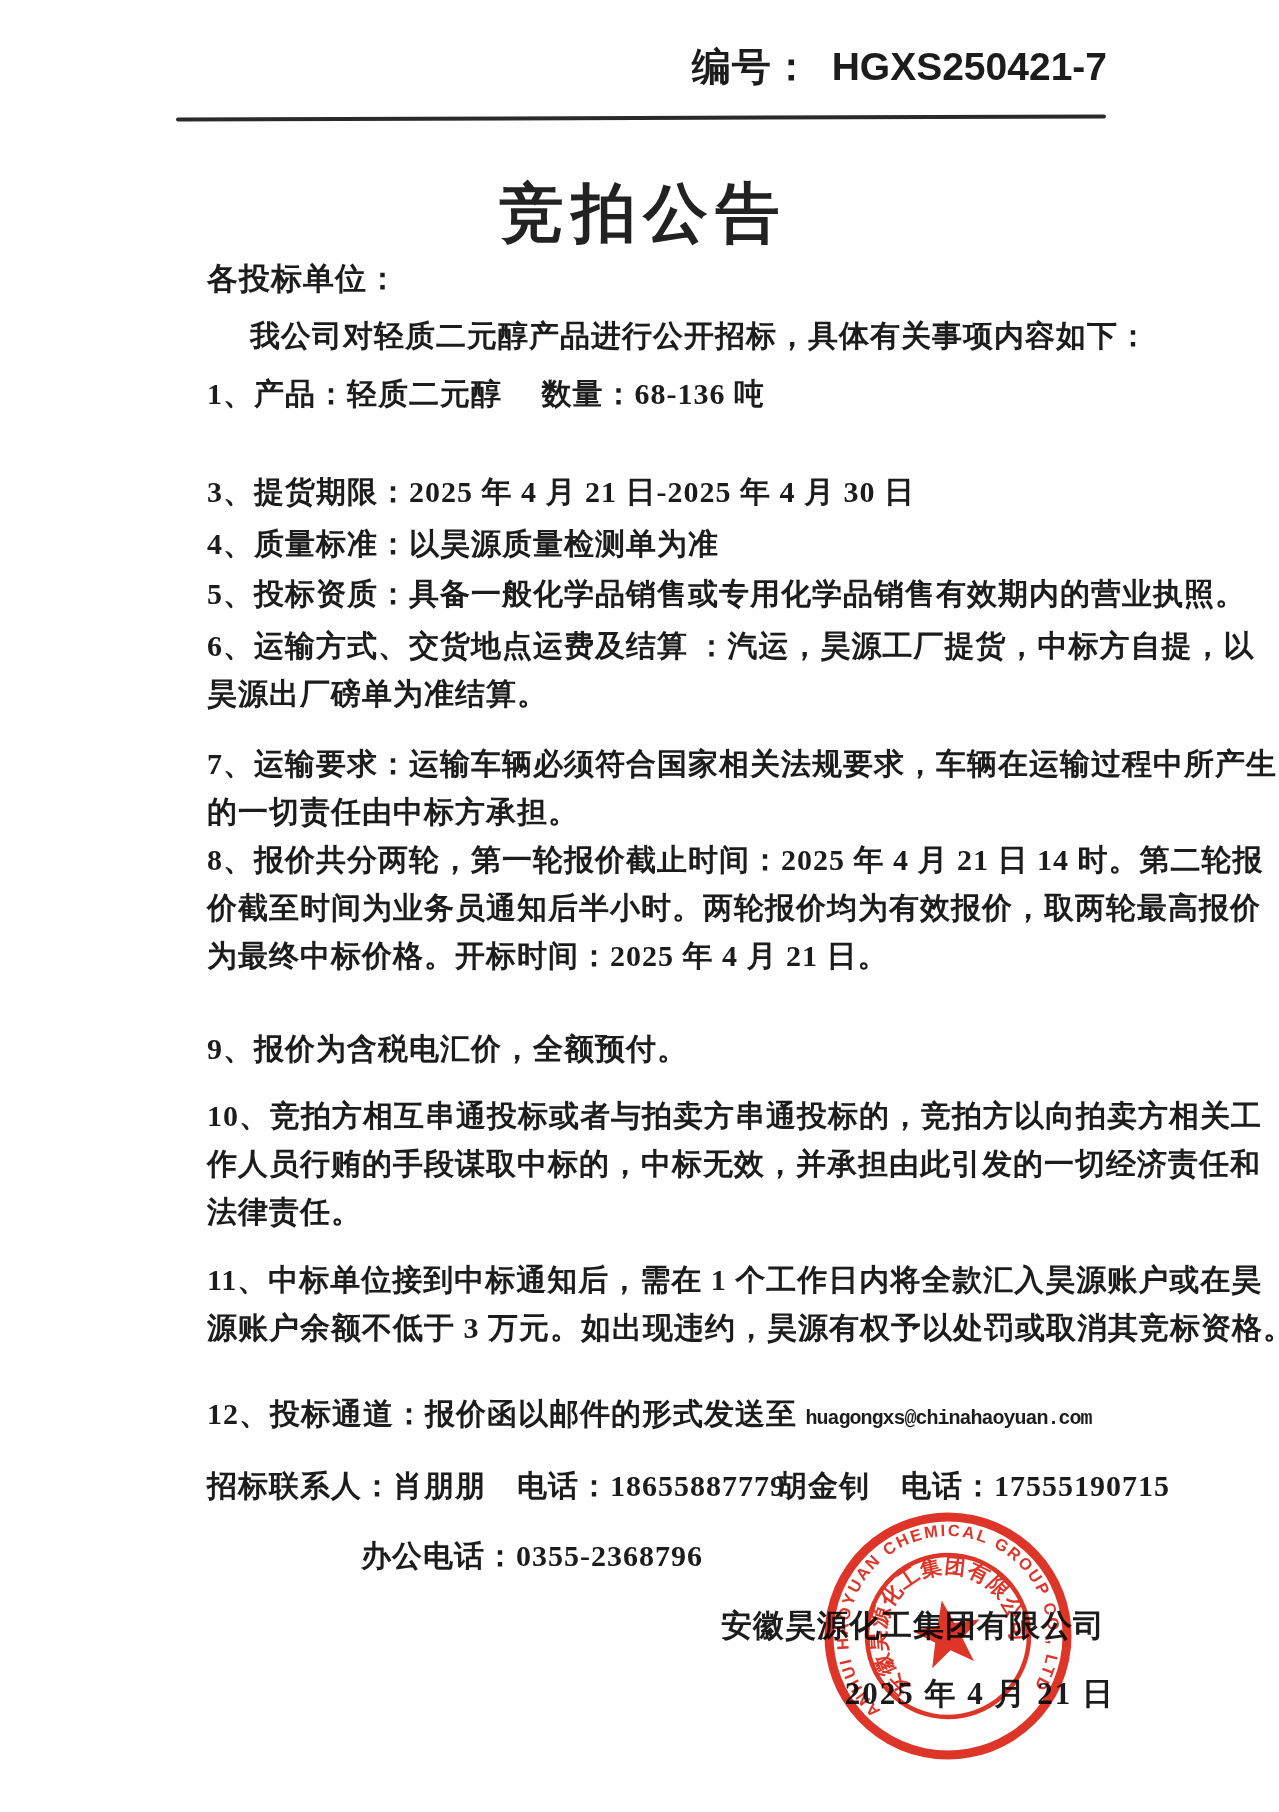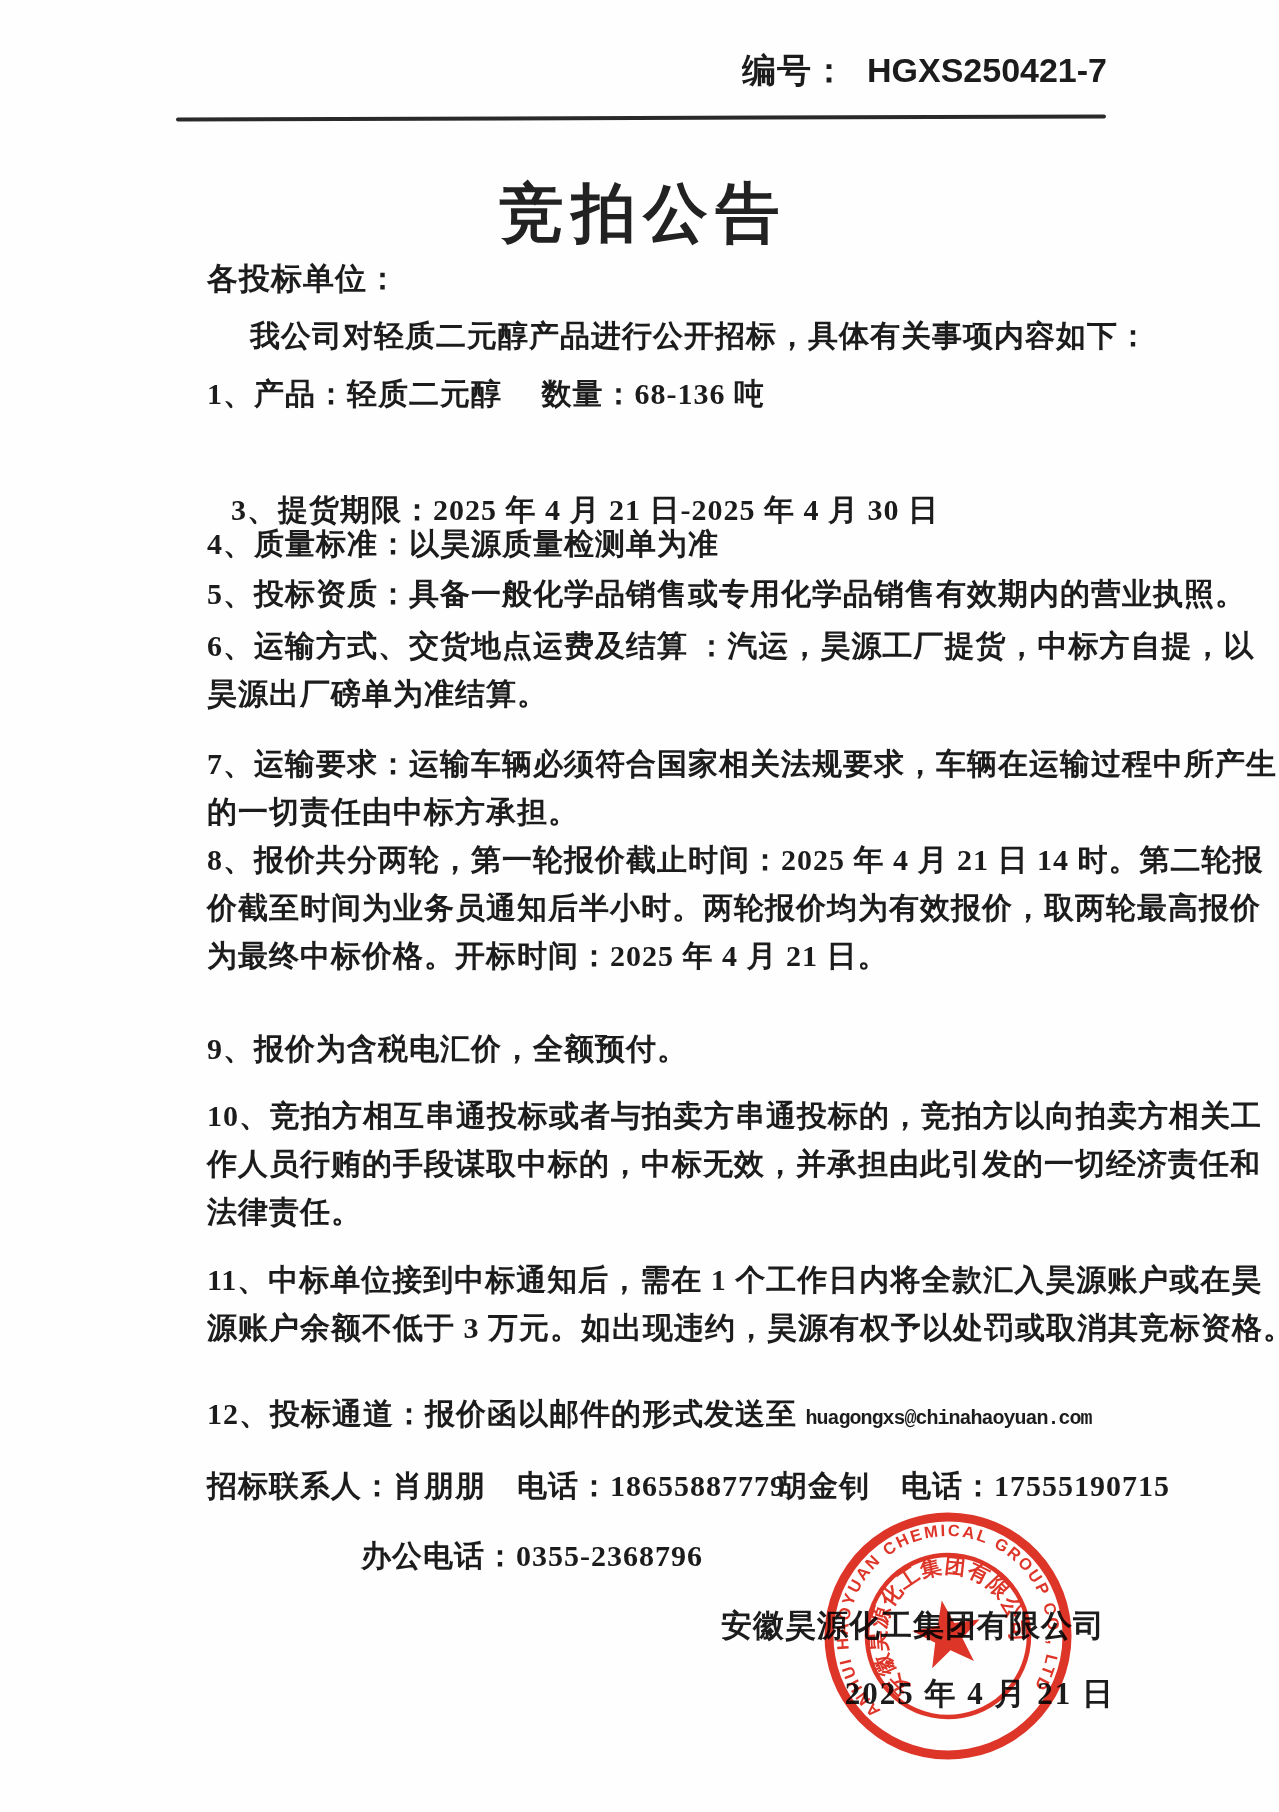--- a/index.html
+++ b/index.html
@@ -7,22 +7,22 @@
     position:relative;
     width:1279px;height:1812px;
     margin:0 auto;
     background:#fefefe;
     overflow:hidden;
     font-family:"Liberation Serif","DejaVu Serif",serif;
     font-weight:bold;
     color:#1c1c1c;
   }
   .docnum{
-    position:absolute;top:48px;right:172px;
-    font-size:34px;letter-spacing:1px;white-space:pre;
+    position:absolute;top:40px;right:172px;
+    font-size:39px;letter-spacing:1px;white-space:pre;
   }
   .docnum .code{
     font-family:"Liberation Sans","DejaVu Sans",sans-serif;
     margin-left:20px;letter-spacing:0;
   }
   .rule{
     position:absolute;left:176px;top:116px;width:930px;height:4px;
     background:#2a2a2a;transform:rotate(-0.2deg);border-radius:2px;
   }
   .title{
@@ -30,21 +30,21 @@
     text-align:center;font-size:64px;letter-spacing:8px;text-indent:8px;
     color:#222;
   }
   .line{
     position:absolute;left:207px;
     font-size:30px;line-height:48px;
     letter-spacing:1px;white-space:pre;
   }
   .salutation{top:255px;font-size:31px;}
   .intro{left:250px;top:312px;}
-  .it1{top:370px;}  .it2{top:418px;}  .it3{top:486px;margin-left:24px;}
+  .it1{top:370px;}  .it2{top:418px;}  .it3{top:468px;}
   .it4{top:520px;}  .it5{top:570px;}  .it6{top:622px;}
   .it7{top:740px;}  .it8{top:836px;}  .it9{top:1025px;}
   .it10{top:1092px;} .it11{top:1256px;} .it12{top:1390px;}
   .email{
     font-family:"Liberation Mono","DejaVu Sans Mono",monospace;
     font-size:20px;letter-spacing:-1px;
   }
   .contact-primary{top:1462px;}
   .contact-secondary{left:777px;top:1462px;}
   .contact-office{left:361px;top:1532px;}

